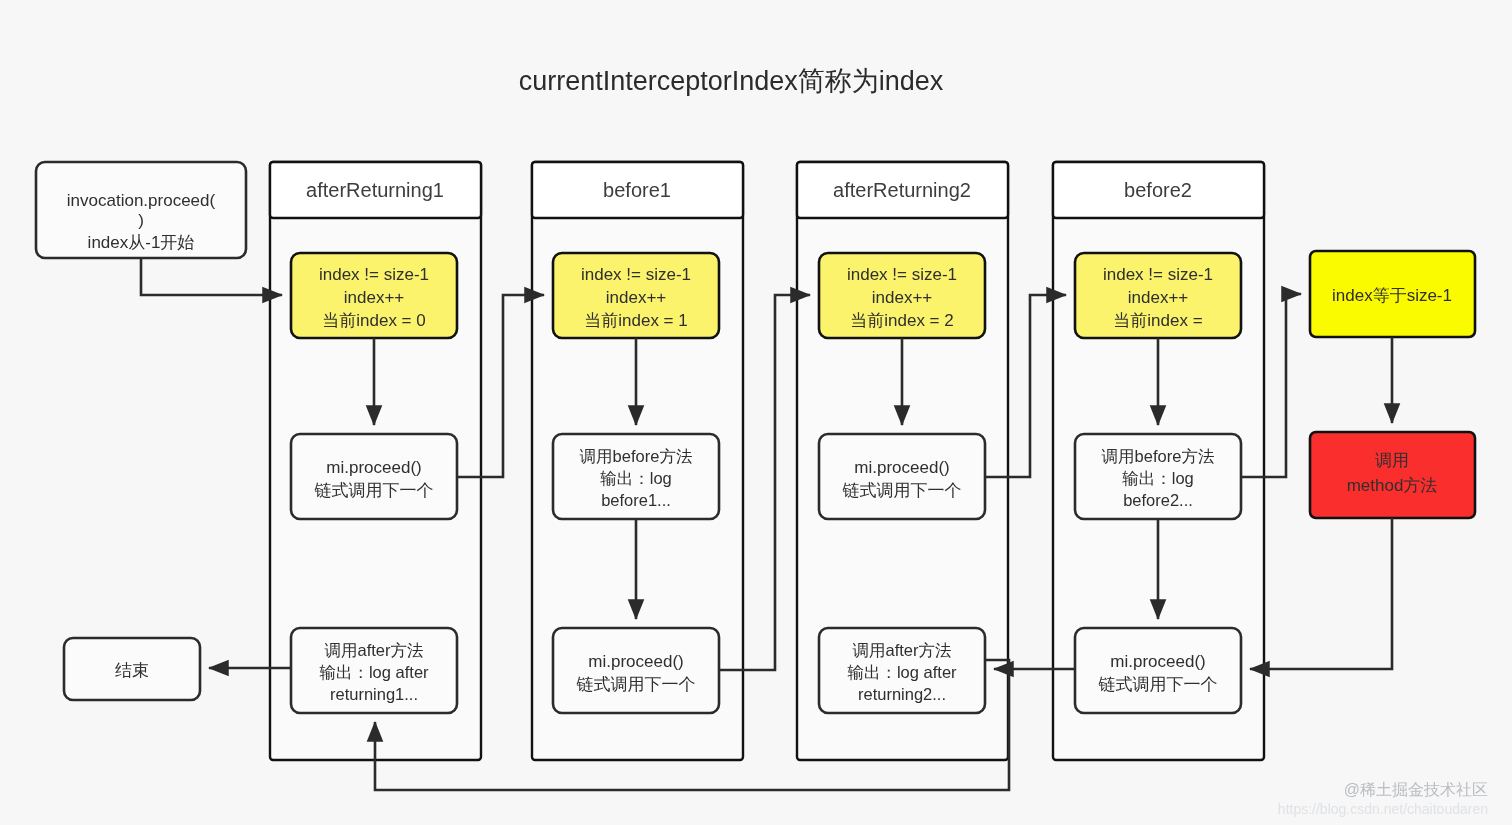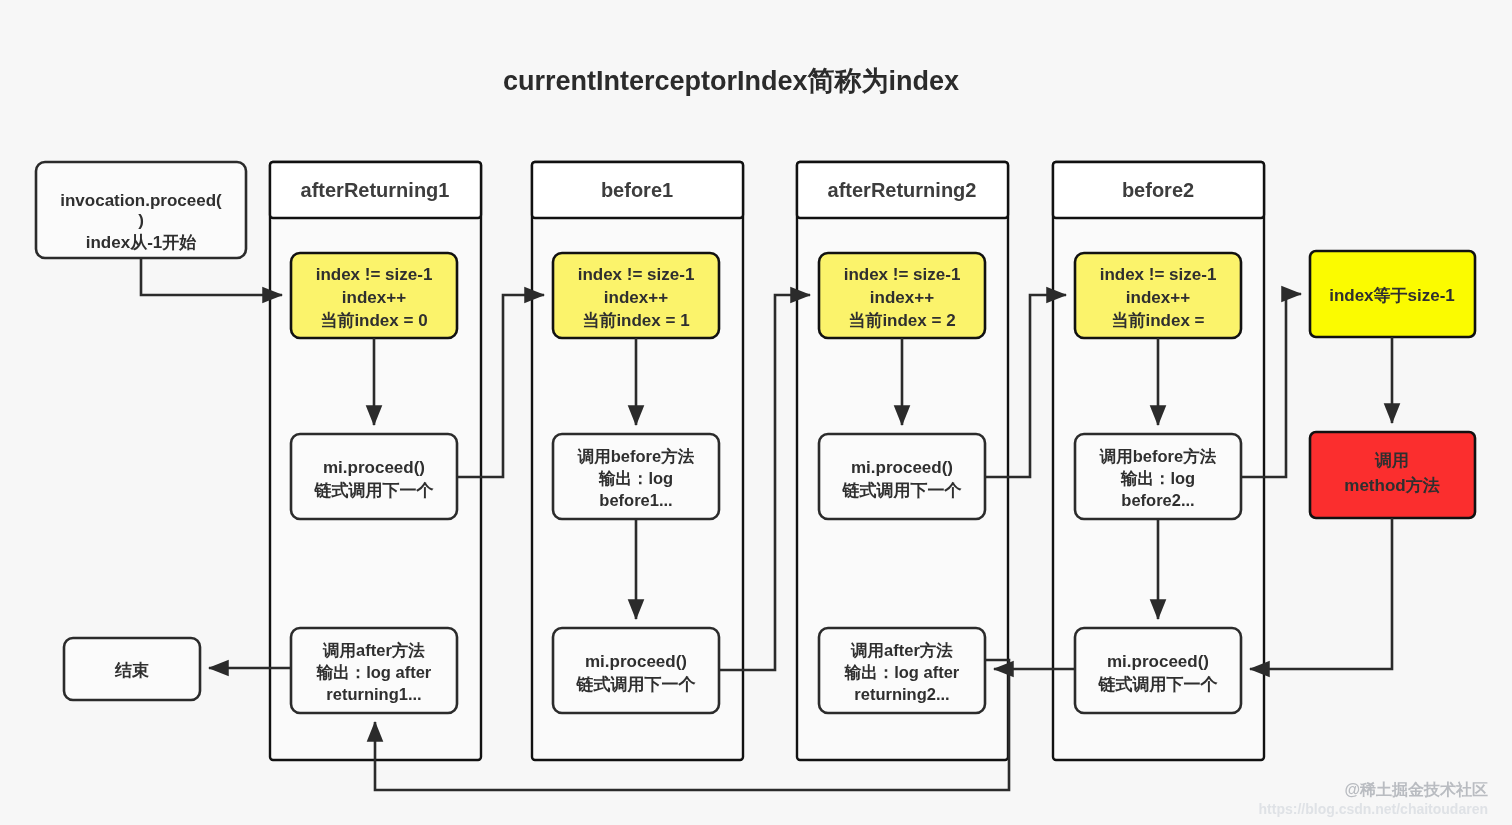--- a/index.html
+++ b/index.html
@@ -11,21 +11,20 @@
     width: 1512px;
     height: 825px;
     overflow: hidden;
     font-family: "Liberation Sans", "DejaVu Sans", sans-serif;
   }
   #diagram-root {
     position: relative;
     width: 1512px;
     height: 825px;
     background: #f7f7f7;
-    font-weight: bold;
   }
   svg.diagram {
     position: absolute;
     top: 0; left: 0;
     width: 1512px;
     height: 825px;
   }
   .diagram-title {
     font-size: 27px;
     fill: #2b2b2b;

